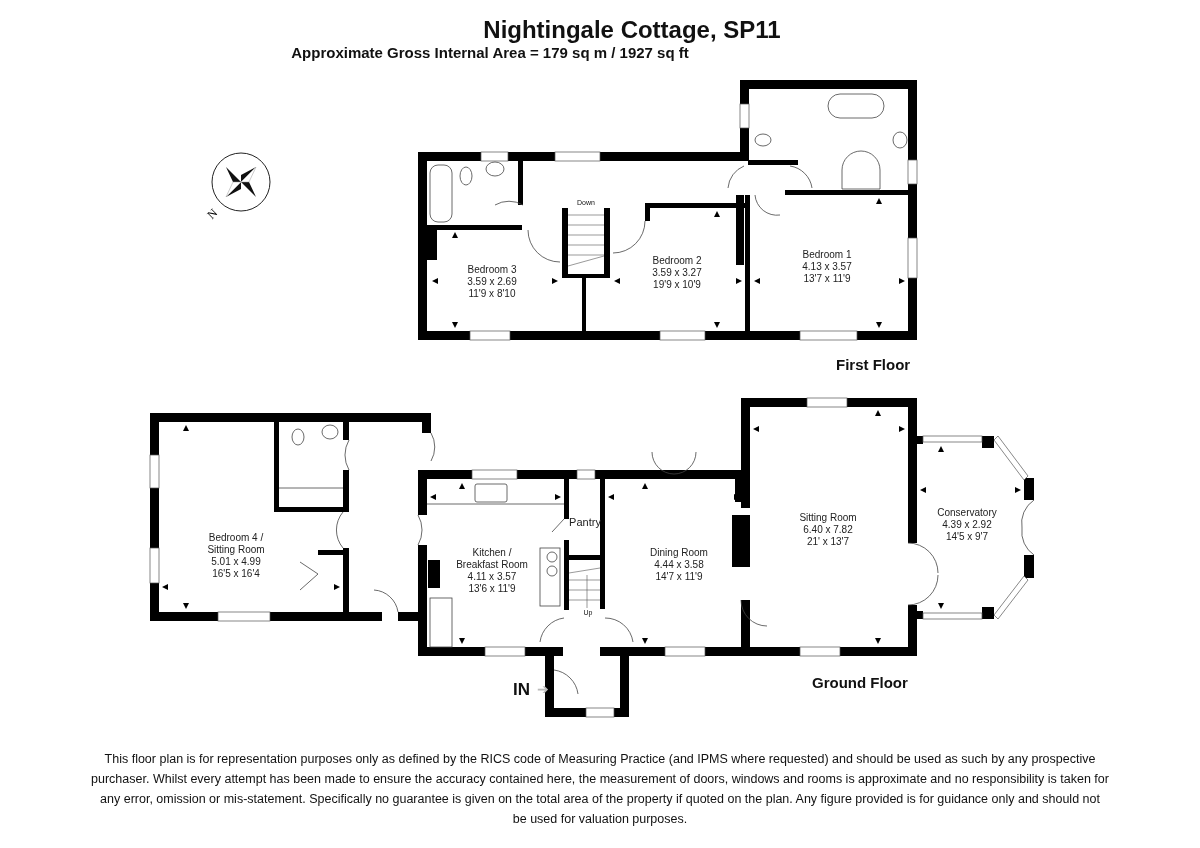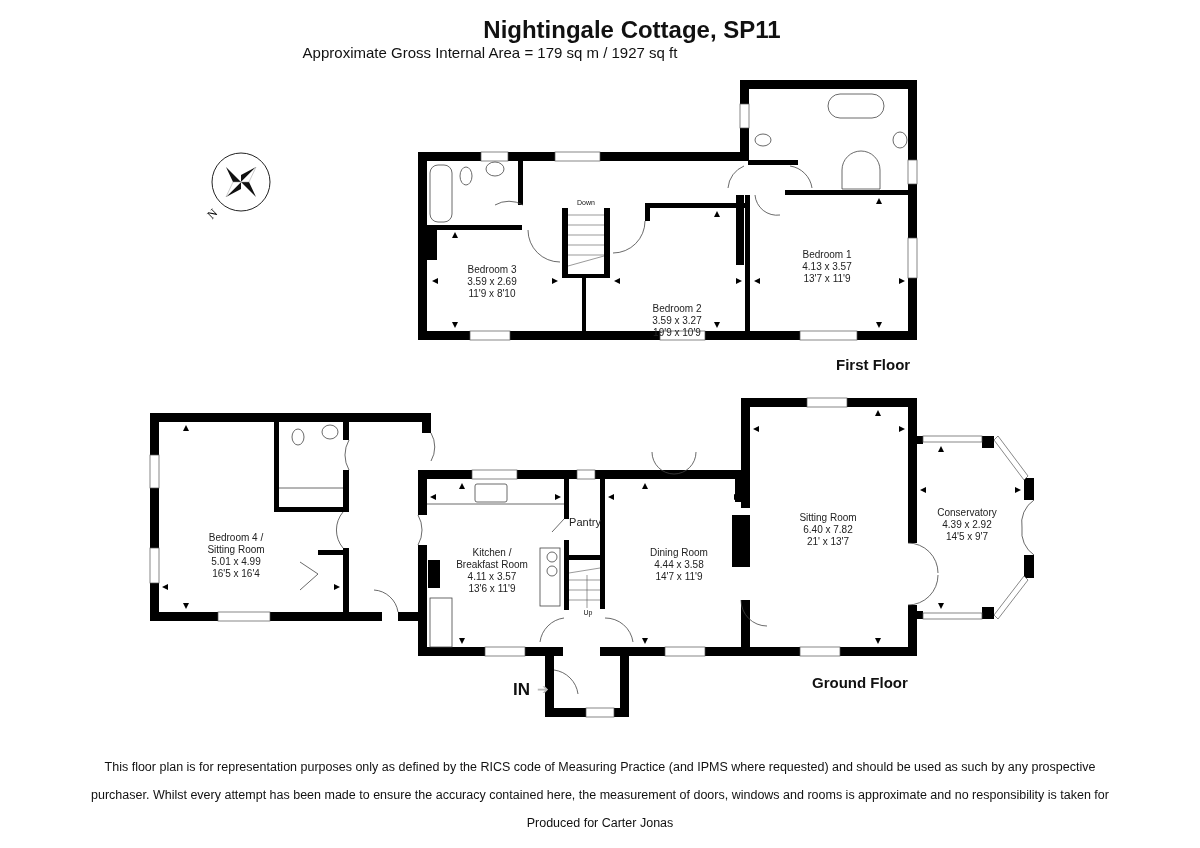--- a/index.html
+++ b/index.html
@@ -1,25 +1,25 @@
 <!DOCTYPE html>
 <html><head>
 <meta charset="utf-8">
 <style>
   html, body { margin:0; padding:0; background:#ffffff; }
   body { width:1200px; height:848px; position:relative; overflow:hidden; font-family:"Liberation Sans", sans-serif; color:#111; }
   .title { position:absolute; left:0; width:1200px; top:16px; text-align:center; font-weight:bold; font-size:24px;padding-left:32px; }
-  .subtitle { position:absolute; left:0; width:980px; top:44px; text-align:center; font-size:15px; }
+  .subtitle { position:absolute; left:0; width:980px; top:44px; text-align:center; font-size:15px;font-weight:bold; }
   .plan { position:absolute; left:0; top:0; }
   .room-label { position:absolute; text-align:center; font-size:10px; line-height:12px; color:#222; transform:translateX(-50%); white-space:nowrap; }
   .floor-label { position:absolute; font-weight:bold; font-size:15px; }
   .small-label { position:absolute; font-size:7px; transform:translateX(-50%); }
   .in-label { position:absolute; font-size:17px; }
   .footer { position:absolute; left:60px; width:1080px; top:747px; text-align:center; font-size:12.5px; line-height:16px; }
-  .footer p { margin:12px; }
+  .footer p { margin:4px; }
 </style>
 </head>
 <body>
 
 <div class="title">Nightingale Cottage, SP11</div>
 <div class="subtitle">Approximate Gross Internal Area = 179 sq m / 1927 sq ft</div>
 
 <svg class="plan" width="1200" height="848" viewBox="0 0 1200 848">
 
   <g>
@@ -235,21 +235,21 @@
       <polygon points="1021,490 1015,487 1015,493"></polygon>
   </g>
 </svg>
 
 <div class="small-label" style="left:586px;top:199px;">Down</div>
 <div class="room-label" style="left:492px;top:264px;">
   <div>Bedroom 3</div>
   <div>3.59 x 2.69</div>
   <div>11'9 x 8'10</div>
 </div>
-<div class="room-label" style="left:677px;top:255px;margin-top:48px;">
+<div class="room-label" style="left:677px;top:255px;">
   <div>Bedroom 2</div>
   <div>3.59 x 3.27</div>
   <div>19'9 x 10'9</div>
 </div>
 <div class="room-label" style="left:827px;top:249px;">
   <div>Bedroom 1</div>
   <div>4.13 x 3.57</div>
   <div>13'7 x 11'9</div>
 </div>
 <div class="floor-label" style="left:836px;top:356px;">First Floor</div>
@@ -283,14 +283,15 @@
   <div>4.39 x 2.92</div>
   <div>14'5 x 9'7</div>
 </div>
 <div class="in-label" style="left:513px;top:680px;font-weight:bold;">IN</div>
 <div style="position:absolute;left:537px;top:681px;color:#bbb;font-size:14px;">➔</div>
 <div class="floor-label" style="left:812px;top:674px;">Ground Floor</div>
 
 <div class="footer">
   <p>This floor plan is for representation purposes only as defined by the RICS code of Measuring Practice (and IPMS where requested) and should be used as such by any prospective</p>
   <p>purchaser. Whilst every attempt has been made to ensure the accuracy contained here, the measurement of doors, windows and rooms is approximate and no responsibility is taken for</p>
-  <p>Produced for Carter Jonas</p>
+  <p>any error, omission or mis-statement. Specifically no guarantee is given on the total area of the property if quoted on the plan. Any figure provided is for guidance only and should not</p>
+  <p>be used for valuation purposes.</p>
 </div>
 
 </body></html>

